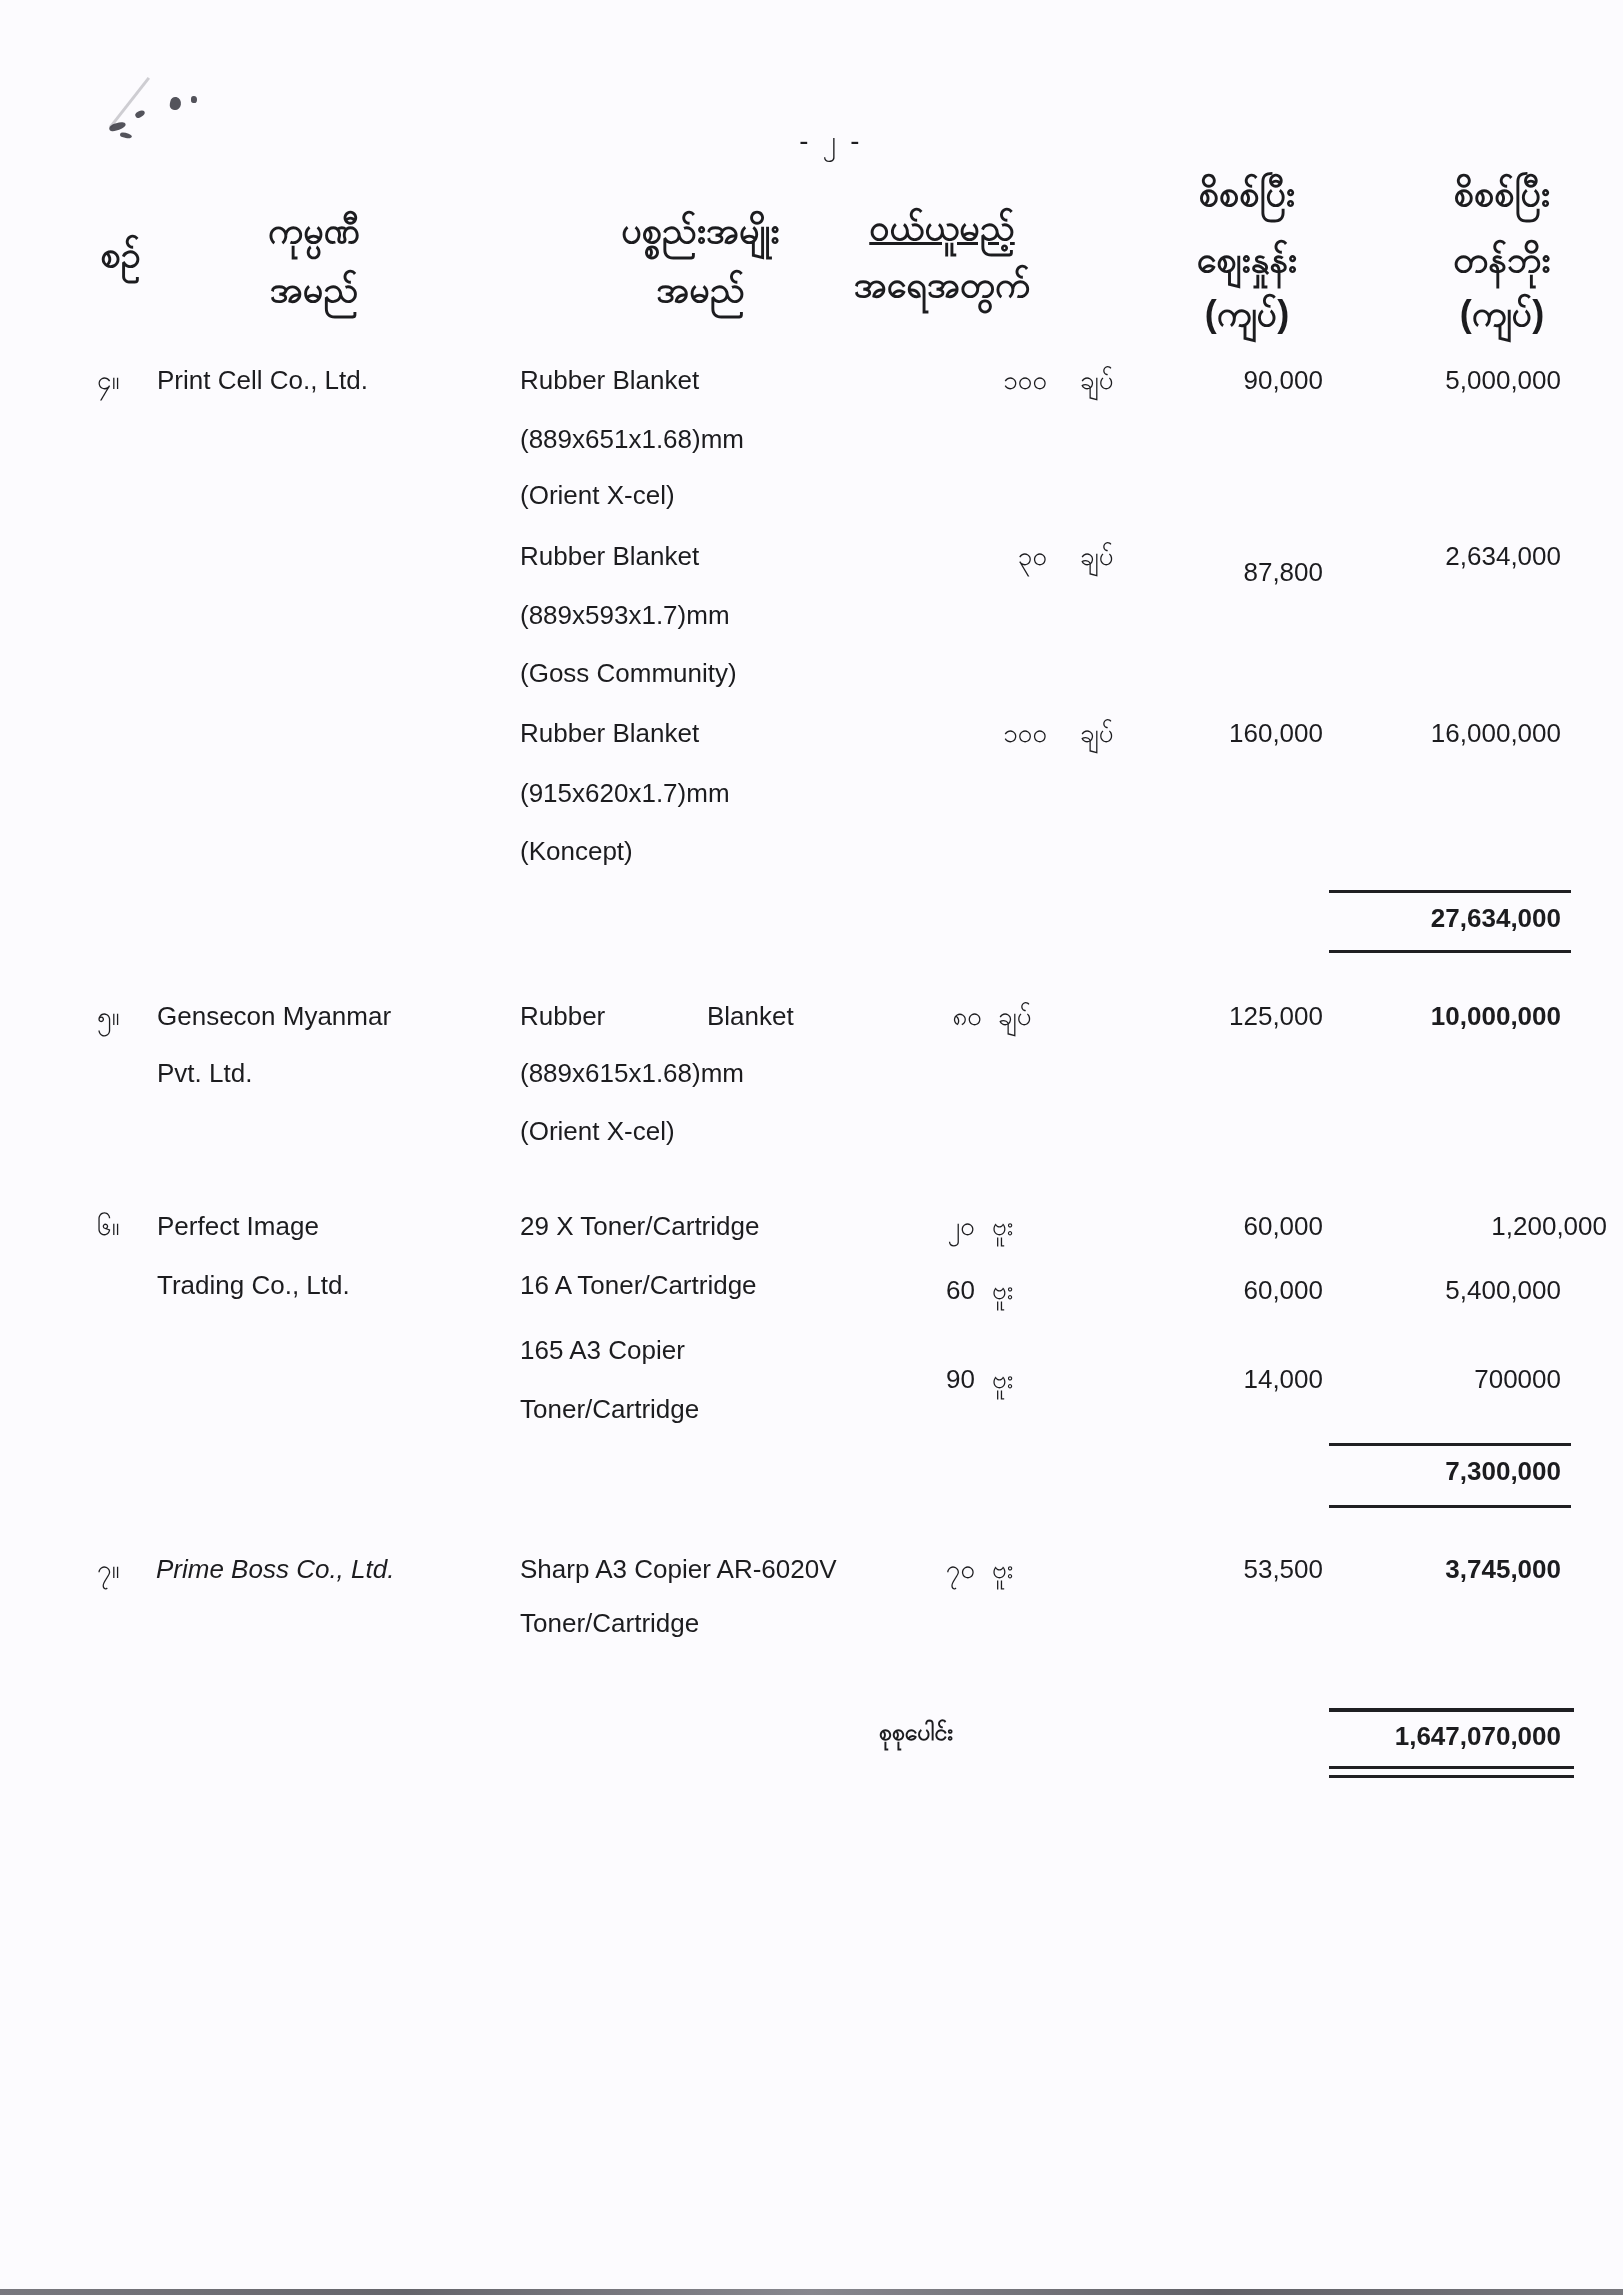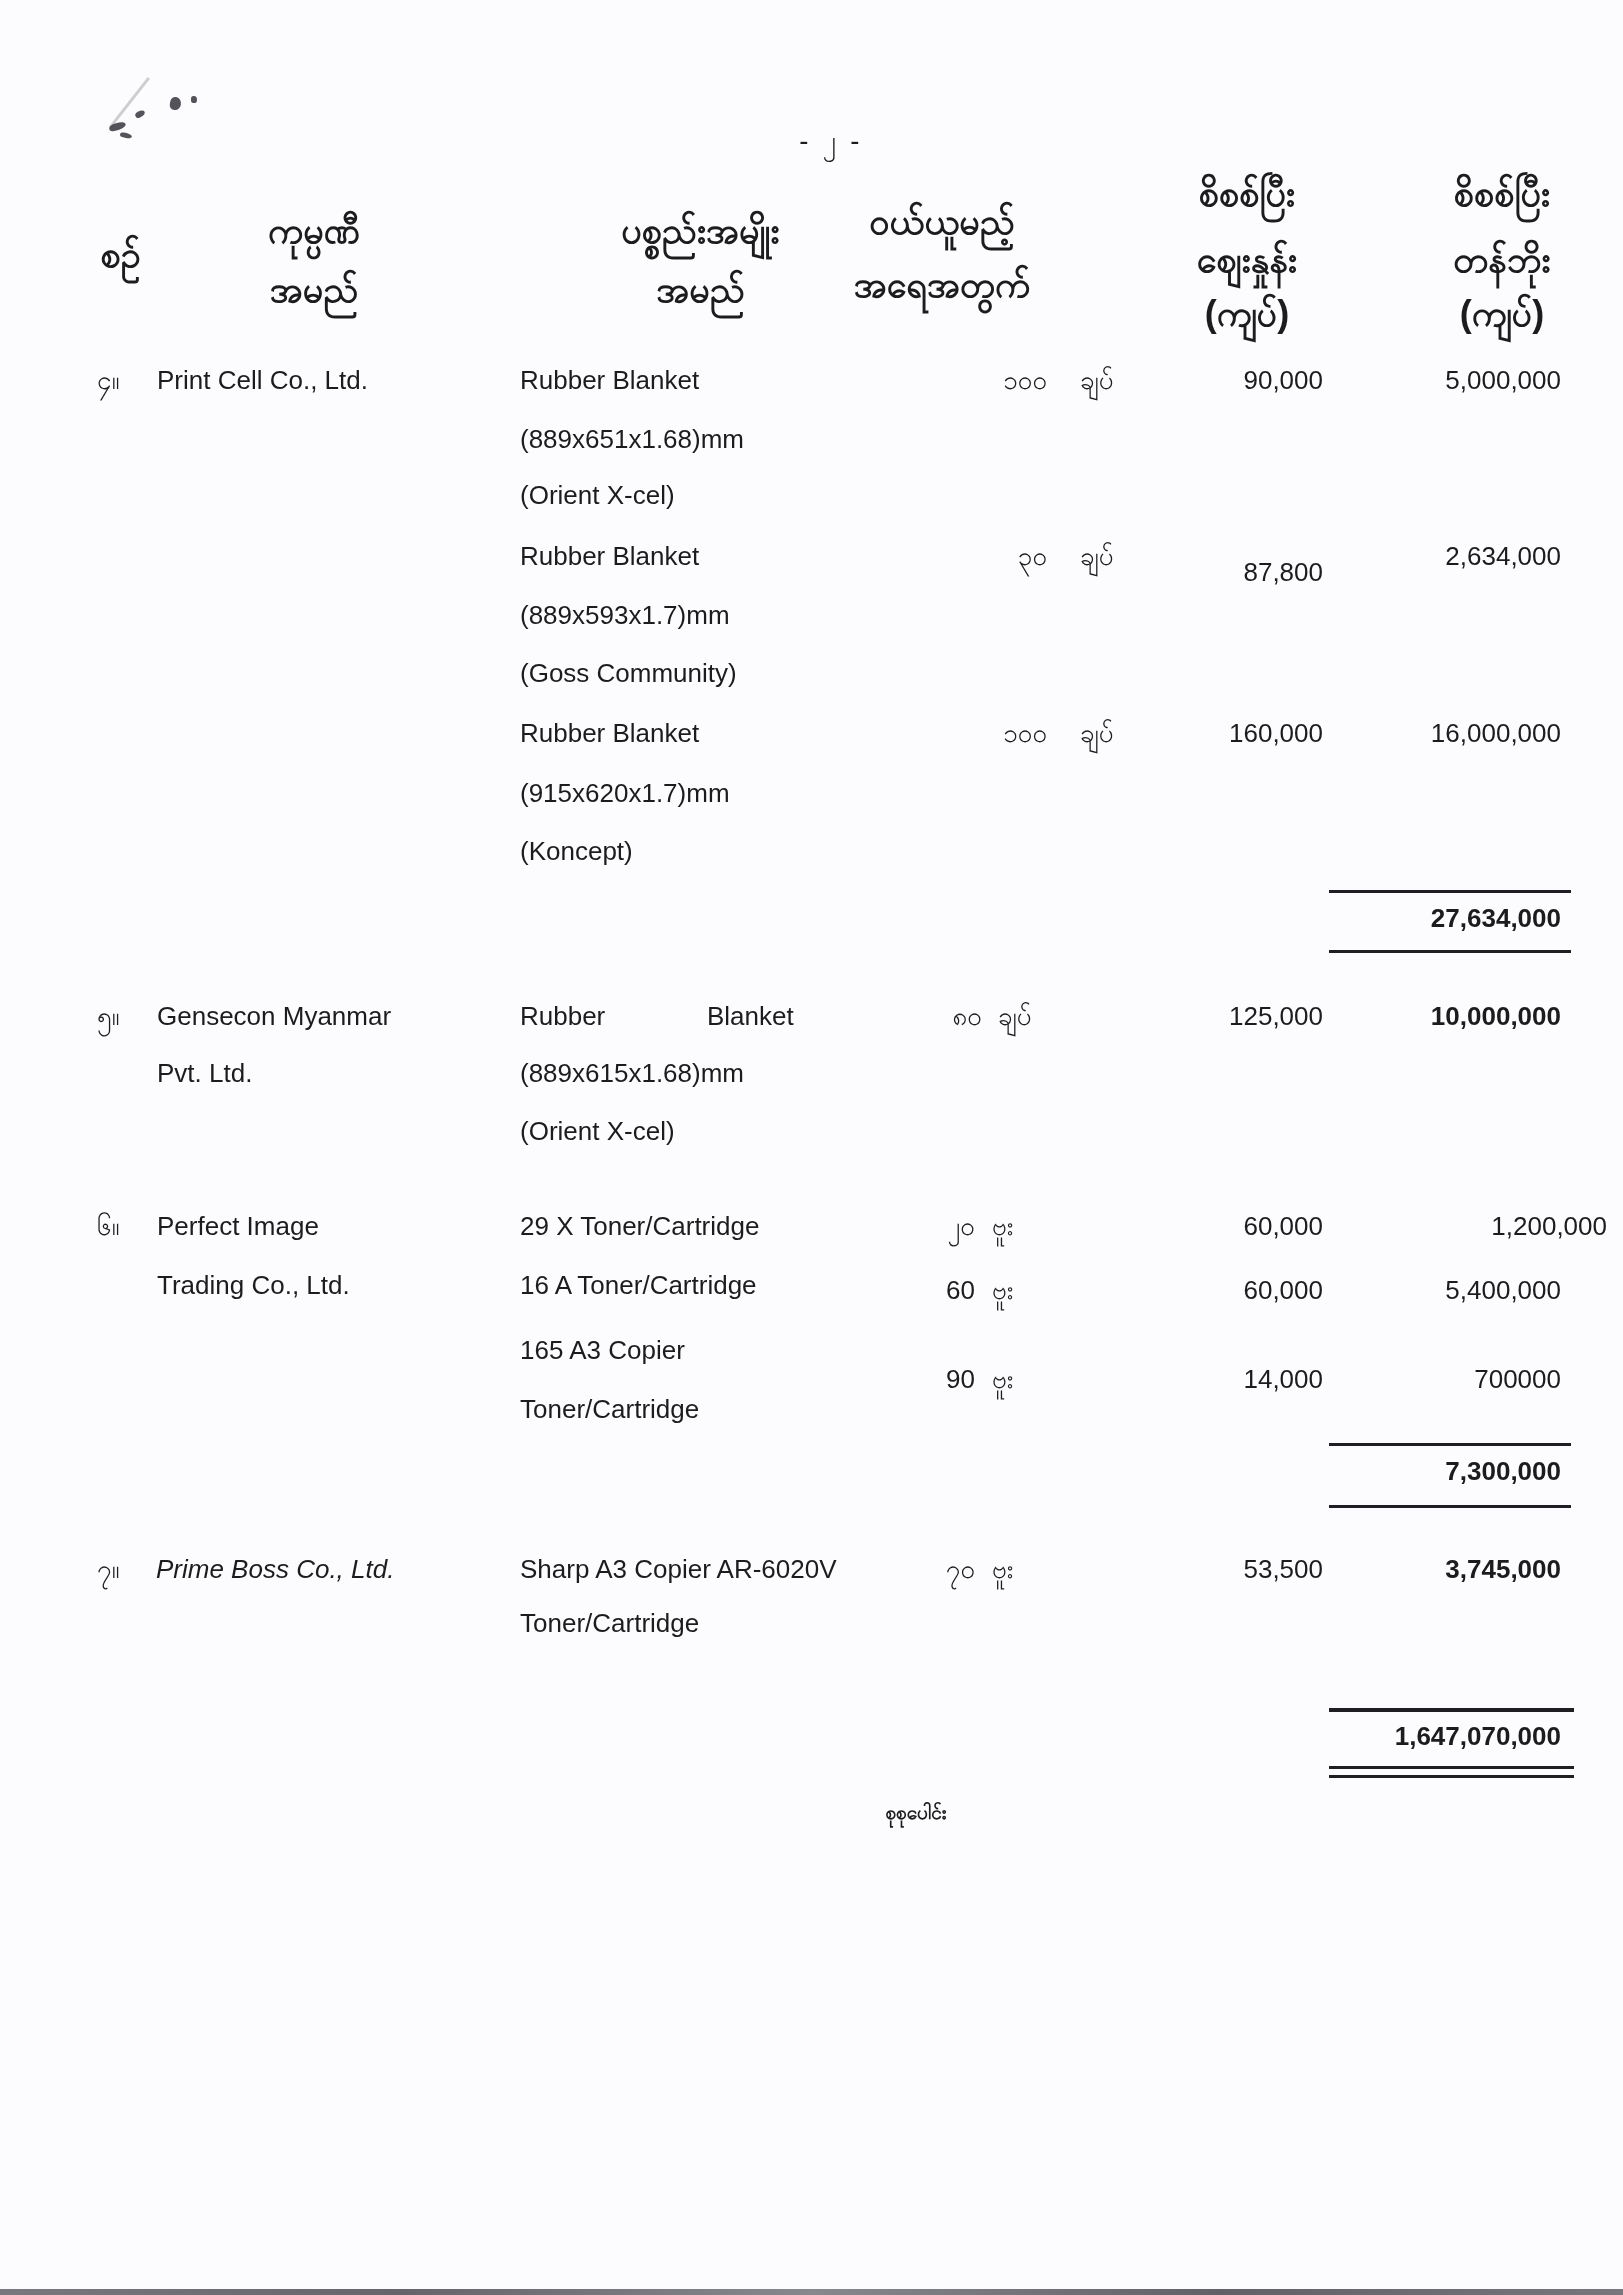--- a/index.html
+++ b/index.html
@@ -45,21 +45,21 @@
   <div class="smudge" style="left:170px;top:97px;width:11px;height:13px;transform:rotate(10deg);"></div>
   <div class="smudge" style="left:191px;top:96px;width:5.9px;height:7.2px;"></div>
 
   <div class="t ctr" style="left:746px;top:141px;width:170px;font-size:27.5px;letter-spacing:3.3px;">- ၂ -</div>
 
   <div class="t ctr hdr" style="left:65px;top:255px;width:111px;">စဉ်</div>
   <div class="t ctr hdr" style="left:216px;top:231px;width:196px;">ကုမ္ပဏီ</div>
   <div class="t ctr hdr" style="left:216px;top:290px;width:196px;">အမည်</div>
   <div class="t ctr hdr" style="left:589px;top:231px;width:223px;">ပစ္စည်းအမျိုး</div>
   <div class="t ctr hdr" style="left:589px;top:290px;width:223px;">အမည်</div>
-  <div class="t ctr hdr" style="left:844px;top:222px;width:196px;">ဝယ်ယူမည့်</div>
+  <div class="t ctr hdr" style="left:844px;top:228px;width:196px;text-decoration:underline;">ဝယ်ယူမည့်</div>
   <div class="t ctr hdr" style="left:844px;top:285px;width:196px;">အရေအတွက်</div>
   <div class="t ctr hdr" style="left:1149px;top:194px;width:196px;">စိစစ်ပြီး</div>
   <div class="t ctr hdr" style="left:1149px;top:260px;width:196px;">ဈေးနှုန်း</div>
   <div class="t ctr hdr" style="left:1149px;top:314px;width:196px;">(ကျပ်)</div>
   <div class="t ctr hdr" style="left:1404px;top:194px;width:196px;">စိစစ်ပြီး</div>
   <div class="t ctr hdr" style="left:1404px;top:260px;width:196px;">တန်ဘိုး</div>
   <div class="t ctr hdr" style="left:1404px;top:314px;width:196px;">(ကျပ်)</div>
 
   <div class="t" style="left:97px;top:380px;">၄။</div>
   <div class="t" style="left:157px;top:380px;">Print Cell Co., Ltd.</div>
@@ -135,21 +135,21 @@
   <div class="t" style="left:97px;top:1569px;">၇။</div>
   <div class="t" style="left:156px;top:1569px;font-style:italic;">Prime Boss Co., Ltd.</div>
 
   <div class="t" style="left:520px;top:1569px;">Sharp A3 Copier AR-6020V</div>
   <div class="t" style="left:520px;top:1623px;">Toner/Cartridge</div>
   <div class="t rt" style="left:864px;top:1569px;width:111px;">၇၀</div>
   <div class="t" style="left:992px;top:1569px;">ဗူး</div>
   <div class="t rt" style="left:1159px;top:1569px;width:164px;">53,500</div>
   <div class="t rt bold" style="left:1365px;top:1569px;width:196px;">3,745,000</div>
 
-  <div class="t ctr bold" style="left:818px;top:1812px;width:196px;font-size:19px;">စုစုပေါင်း</div>
+  <div class="t ctr bold" style="left:818px;top:1732px;width:196px;font-size:23px;">စုစုပေါင်း</div>
   <div class="rule" style="left:1329px;top:1708px;width:245px;height:3.9px;"></div>
   <div class="t rt bold" style="left:1365px;top:1736px;width:196px;">1,647,070,000</div>
   <div class="rule" style="left:1329px;top:1766px;width:245px;"></div>
   <div class="rule" style="left:1329px;top:1775px;width:245px;"></div>
 
   <div id="bottom-edge"></div>
 </div>
 
 
 </body></html>

